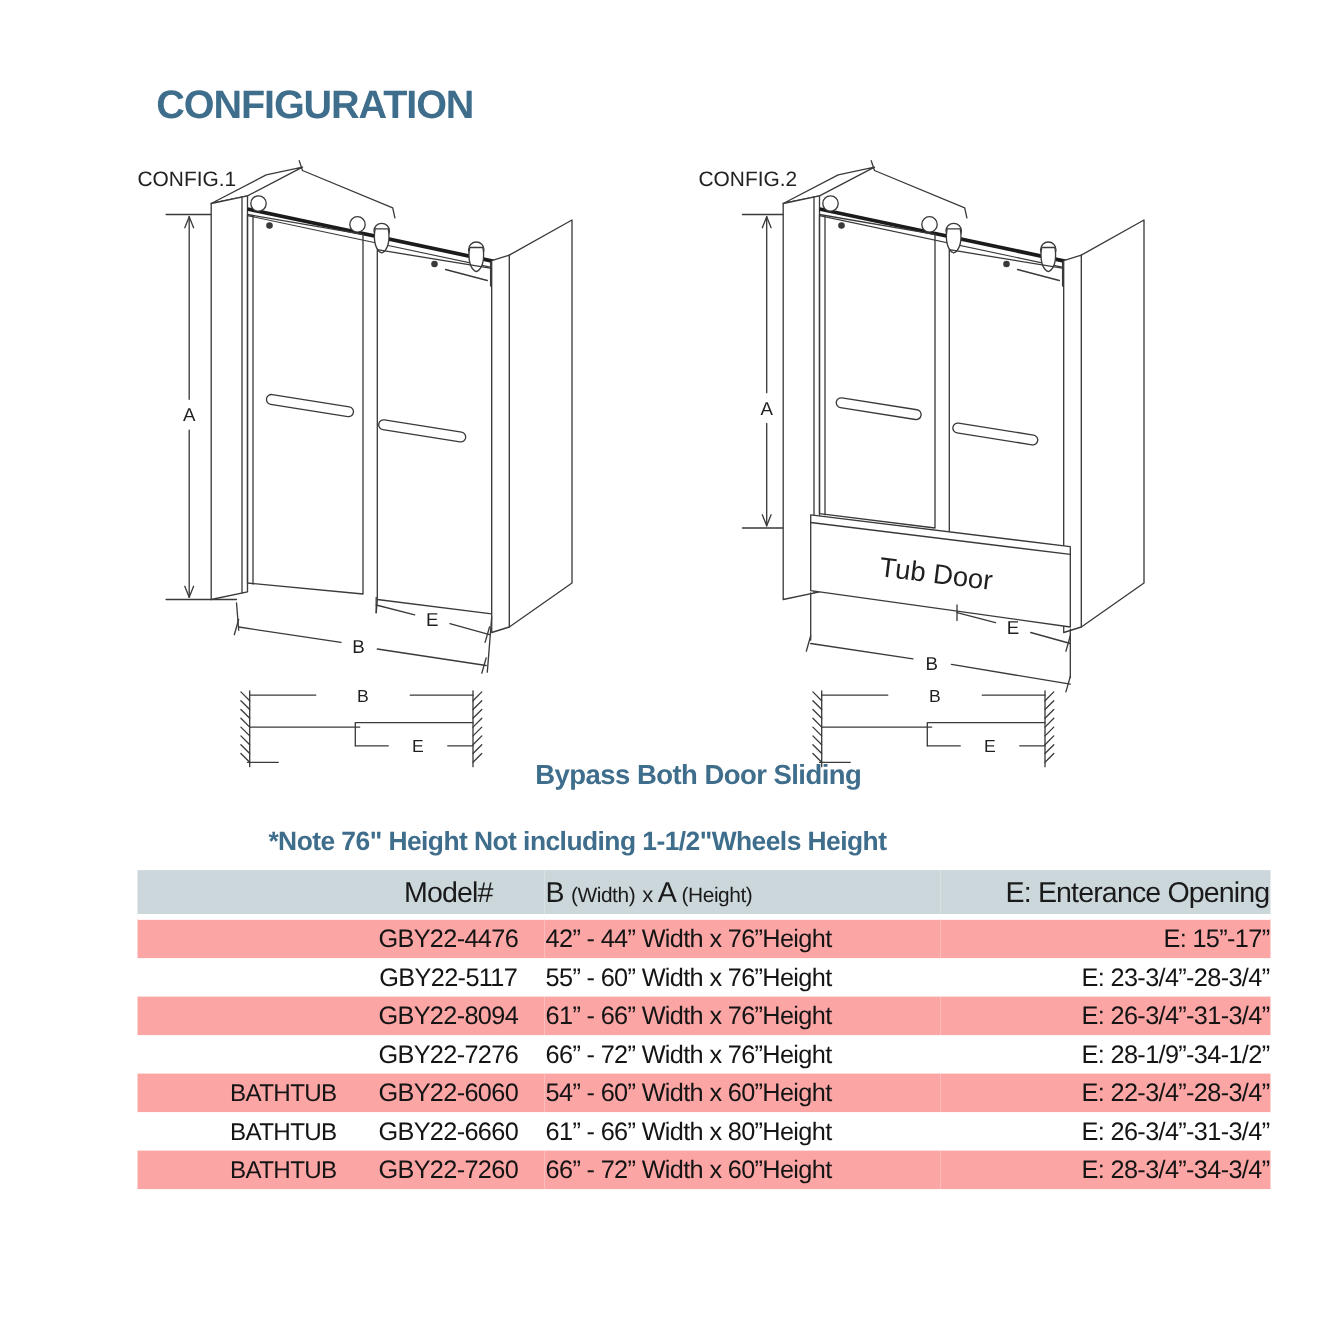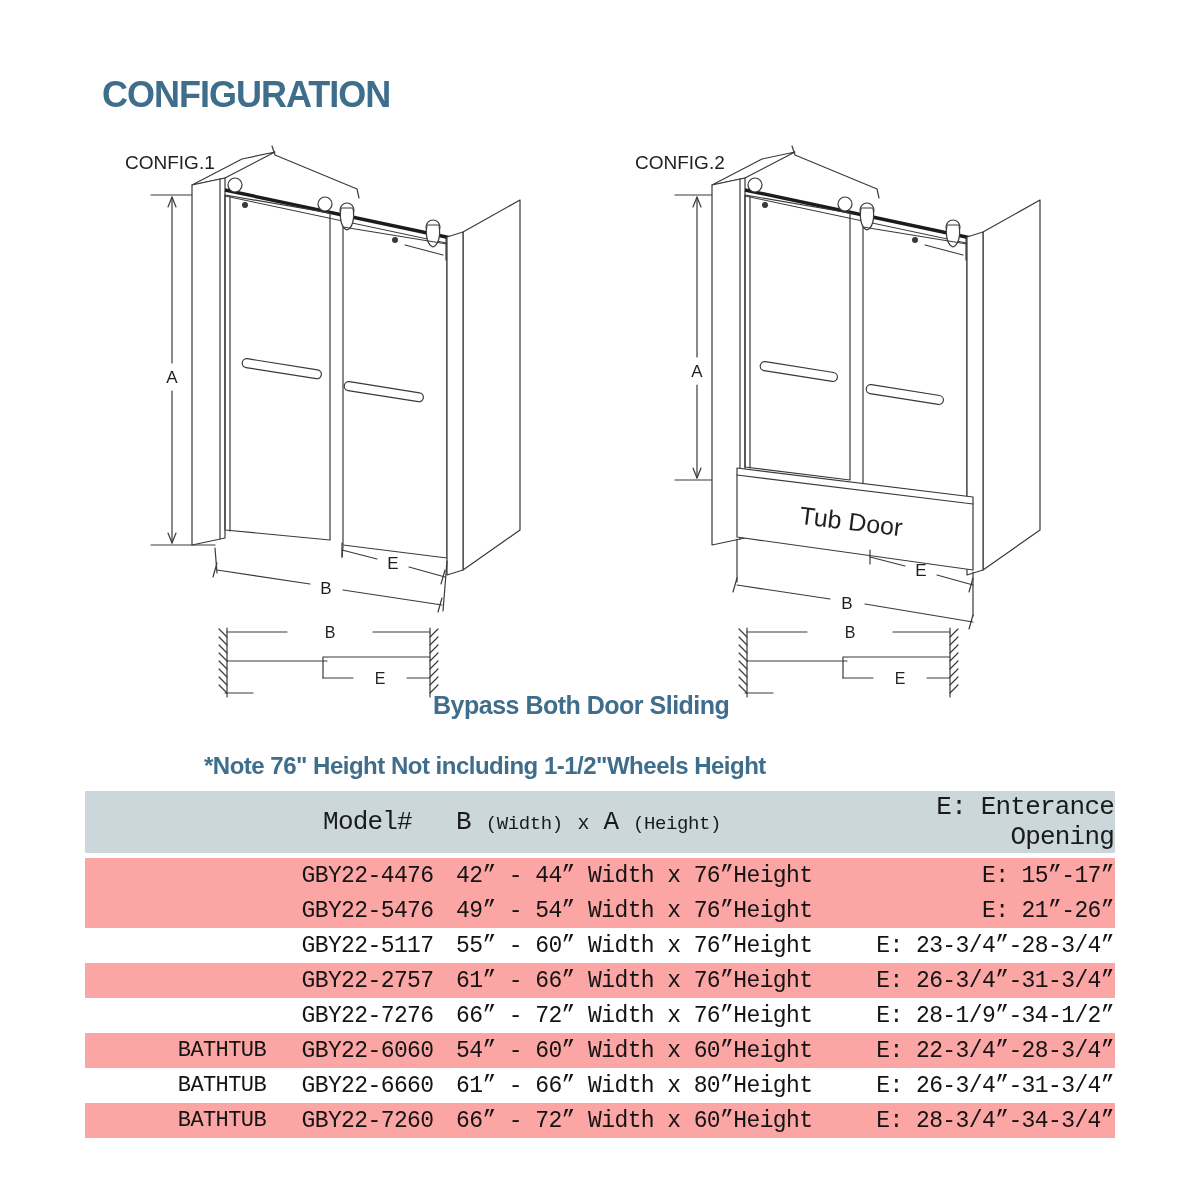--- a/index.html
+++ b/index.html
@@ -1,39 +1,39 @@
 <!DOCTYPE html>
 <html><head>
 <meta charset="utf-8">
 <style>
   html,body{margin:0;padding:0;}
   body{
     width:1200px;height:1200px;background:#ffffff;position:relative;overflow:hidden;
     font-family:"Liberation Sans",sans-serif;color:#141414;
   }
-  .abs{position:absolute;}
+  .abs{position:absolute;margin-left:40px;}
   #title{left:102px;top:74px;font-size:36px;font-weight:bold;color:#3f6d8c;letter-spacing:-1px;}
-  #caption{left:433px;top:691px;width:310px;text-align:left;font-size:25px;font-weight:bold;color:#3f6d8c;letter-spacing:-0.5px;}
+  #caption{left:433px;top:691px;width:310px;text-align:right;font-size:25px;font-weight:bold;color:#3f6d8c;letter-spacing:-0.5px;}
   #note{left:204px;top:752px;font-size:24px;font-weight:bold;color:#3f6d8c;letter-spacing:-0.5px;}
 
   
   svg.diagram{position:absolute;width:450px;height:560px;overflow:visible;}
   #cfg1{left:125px;top:145px;}
   #cfg2{left:635px;top:145px;}
   svg .ln{stroke:#3a3a3a;fill:none;stroke-width:1.2;stroke-linecap:round;stroke-linejoin:round;}
   svg .rail{stroke:#1b1b1b;stroke-width:3.4;}
   svg .thin{stroke-width:1;}
   svg .wh{fill:#ffffff;}
   svg text{fill:#1f1f1f;font-size:17px;font-family:"Liberation Sans",sans-serif;stroke:none;}
   svg text.cfg-label{font-size:19px;fill:#222222;}
   svg text.plan-label{font-size:16px;}
   svg text.tub-label{font-size:25px;}
 
   
-  #spec{left:85px;top:791px;width:1030px;border-collapse:collapse;table-layout:fixed;font-family:Liberation Mono, monospace;}
+  #spec{left:85px;top:791px;width:1030px;border-collapse:collapse;table-layout:fixed;}
   #spec col.c0{width:195px;} #spec col.c1{width:175px;} #spec col.c2{width:360px;} #spec col.c3{width:300px;}
   #spec th{
     height:38px;background:#ccd7dc;border-bottom:5px solid #ffffff;
     font-weight:normal;font-size:26px;letter-spacing:-0.8px;color:#1a1a1a;vertical-align:middle;
   }
   #spec td{height:33px;font-size:23px;letter-spacing:-0.6px;color:#141414;vertical-align:middle;}
   #spec tr.alt td{background:#fca5a5;}
   #spec .c-tub{text-align:right;padding-right:14px;font-size:22px;padding-left:23px;}
   #spec .c-model{text-align:center;}
   #spec .c-size{text-align:left;}
@@ -251,35 +251,29 @@
       <th class="c-open">E: Enterance Opening</th>
     </tr>
   </thead>
   <tbody id="rows">
       <tr class="alt">
     <td class="c-tub"></td>
     <td class="c-model">GBY22-4476</td>
     <td class="c-size">42” - 44” Width x 76”Height</td>
     <td class="c-open">E: 15”-17”</td>
   </tr>
-      <tr class="alt">
-    <td class="c-tub"></td>
-    <td class="c-model">GBY22-5476</td>
-    <td class="c-size">49” - 54” Width x 76”Height</td>
-    <td class="c-open">E: 21”-26”</td>
-  </tr>
       <tr>
     <td class="c-tub"></td>
     <td class="c-model">GBY22-5117</td>
     <td class="c-size">55” - 60” Width x 76”Height</td>
     <td class="c-open">E: 23-3/4”-28-3/4”</td>
   </tr>
       <tr class="alt">
     <td class="c-tub"></td>
-    <td class="c-model">GBY22-2757</td>
+    <td class="c-model">GBY22-8094</td>
     <td class="c-size">61” - 66” Width x 76”Height</td>
     <td class="c-open">E: 26-3/4”-31-3/4”</td>
   </tr>
       <tr>
     <td class="c-tub"></td>
     <td class="c-model">GBY22-7276</td>
     <td class="c-size">66” - 72” Width x 76”Height</td>
     <td class="c-open">E: 28-1/9”-34-1/2”</td>
   </tr>
       <tr class="alt">

